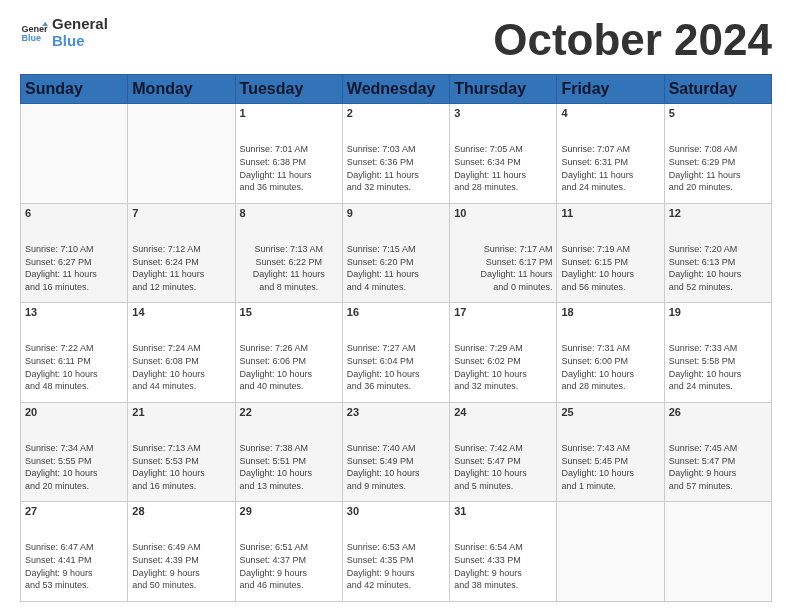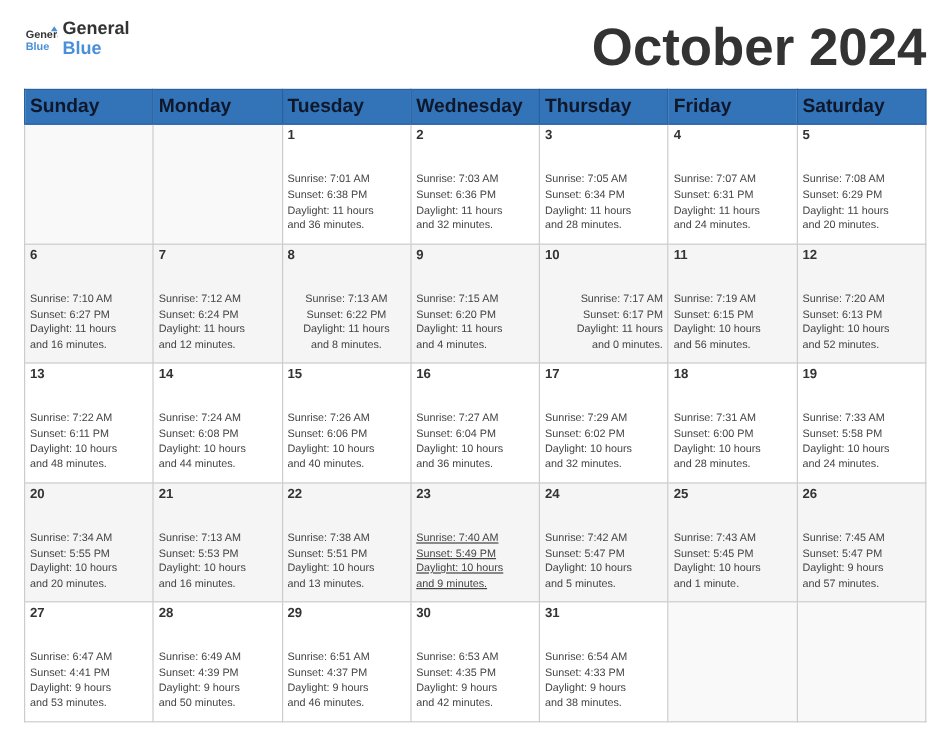--- a/index.html
+++ b/index.html
@@ -281,21 +281,21 @@
           </td>
           <td>
             <span class="day-num">22</span>
             <div class="day-info" style="white-space: pre-line;">Sunrise: 7:38 AM
 Sunset: 5:51 PM
 Daylight: 10 hours
 and 13 minutes.</div>
           </td>
           <td>
             <span class="day-num">23</span>
-            <div class="day-info" style="white-space: pre-line; text-decoration: underline;">Sunrise: 7:40 AM
+            <div class="day-info" style="white-space: pre-line;">Sunrise: 7:40 AM
 Sunset: 5:49 PM
 Daylight: 10 hours
 and 9 minutes.</div>
           </td>
           <td>
             <span class="day-num">24</span>
             <div class="day-info" style="white-space: pre-line;">Sunrise: 7:42 AM
 Sunset: 5:47 PM
 Daylight: 10 hours
 and 5 minutes.</div>

